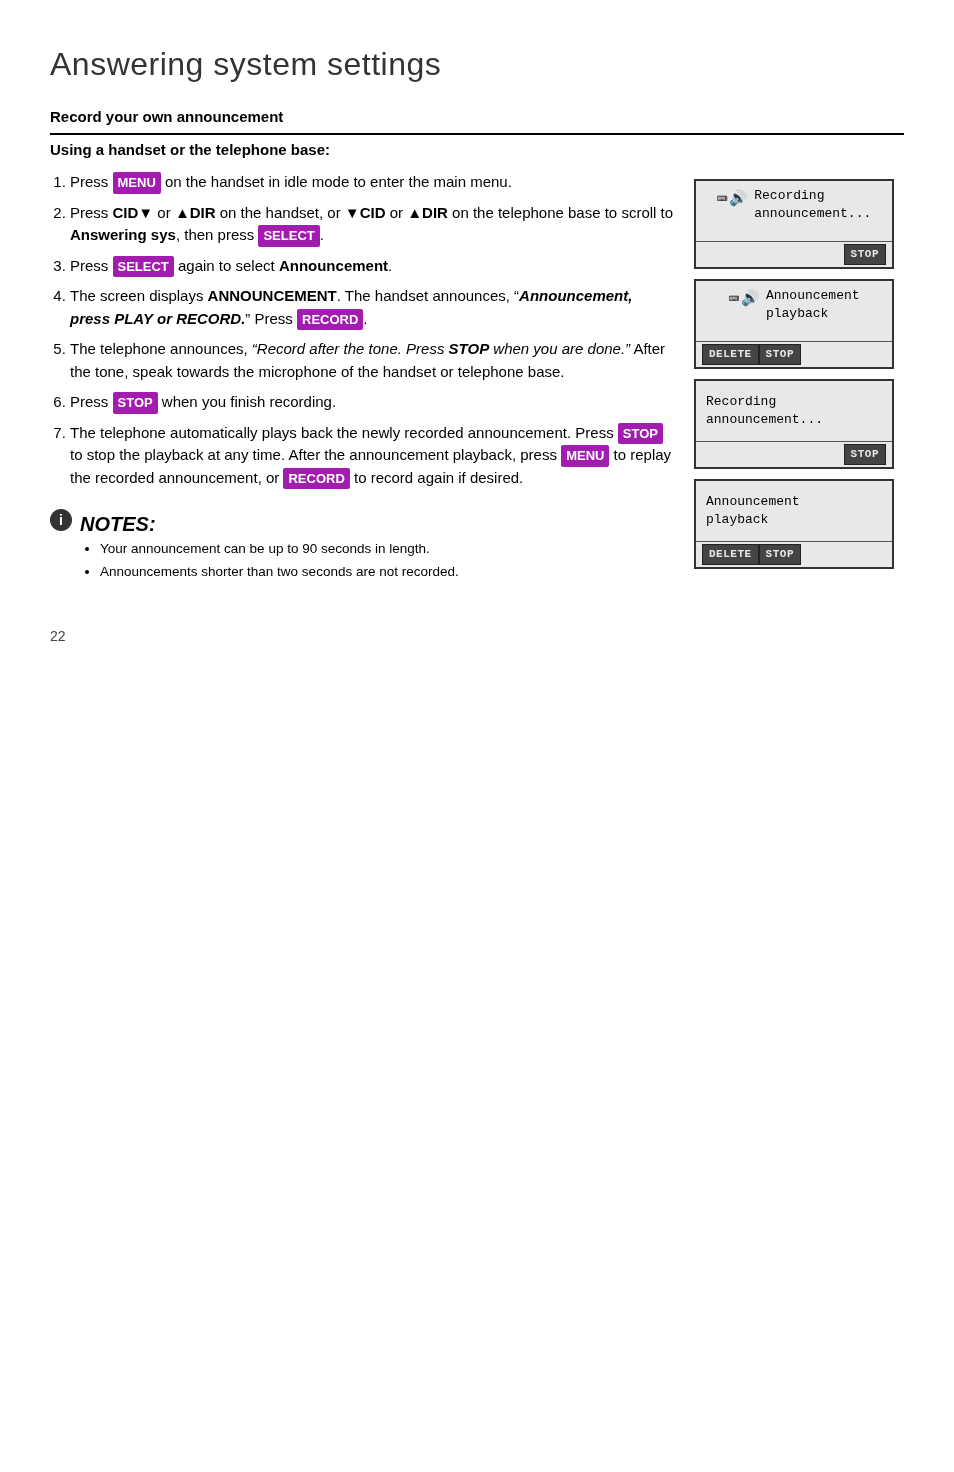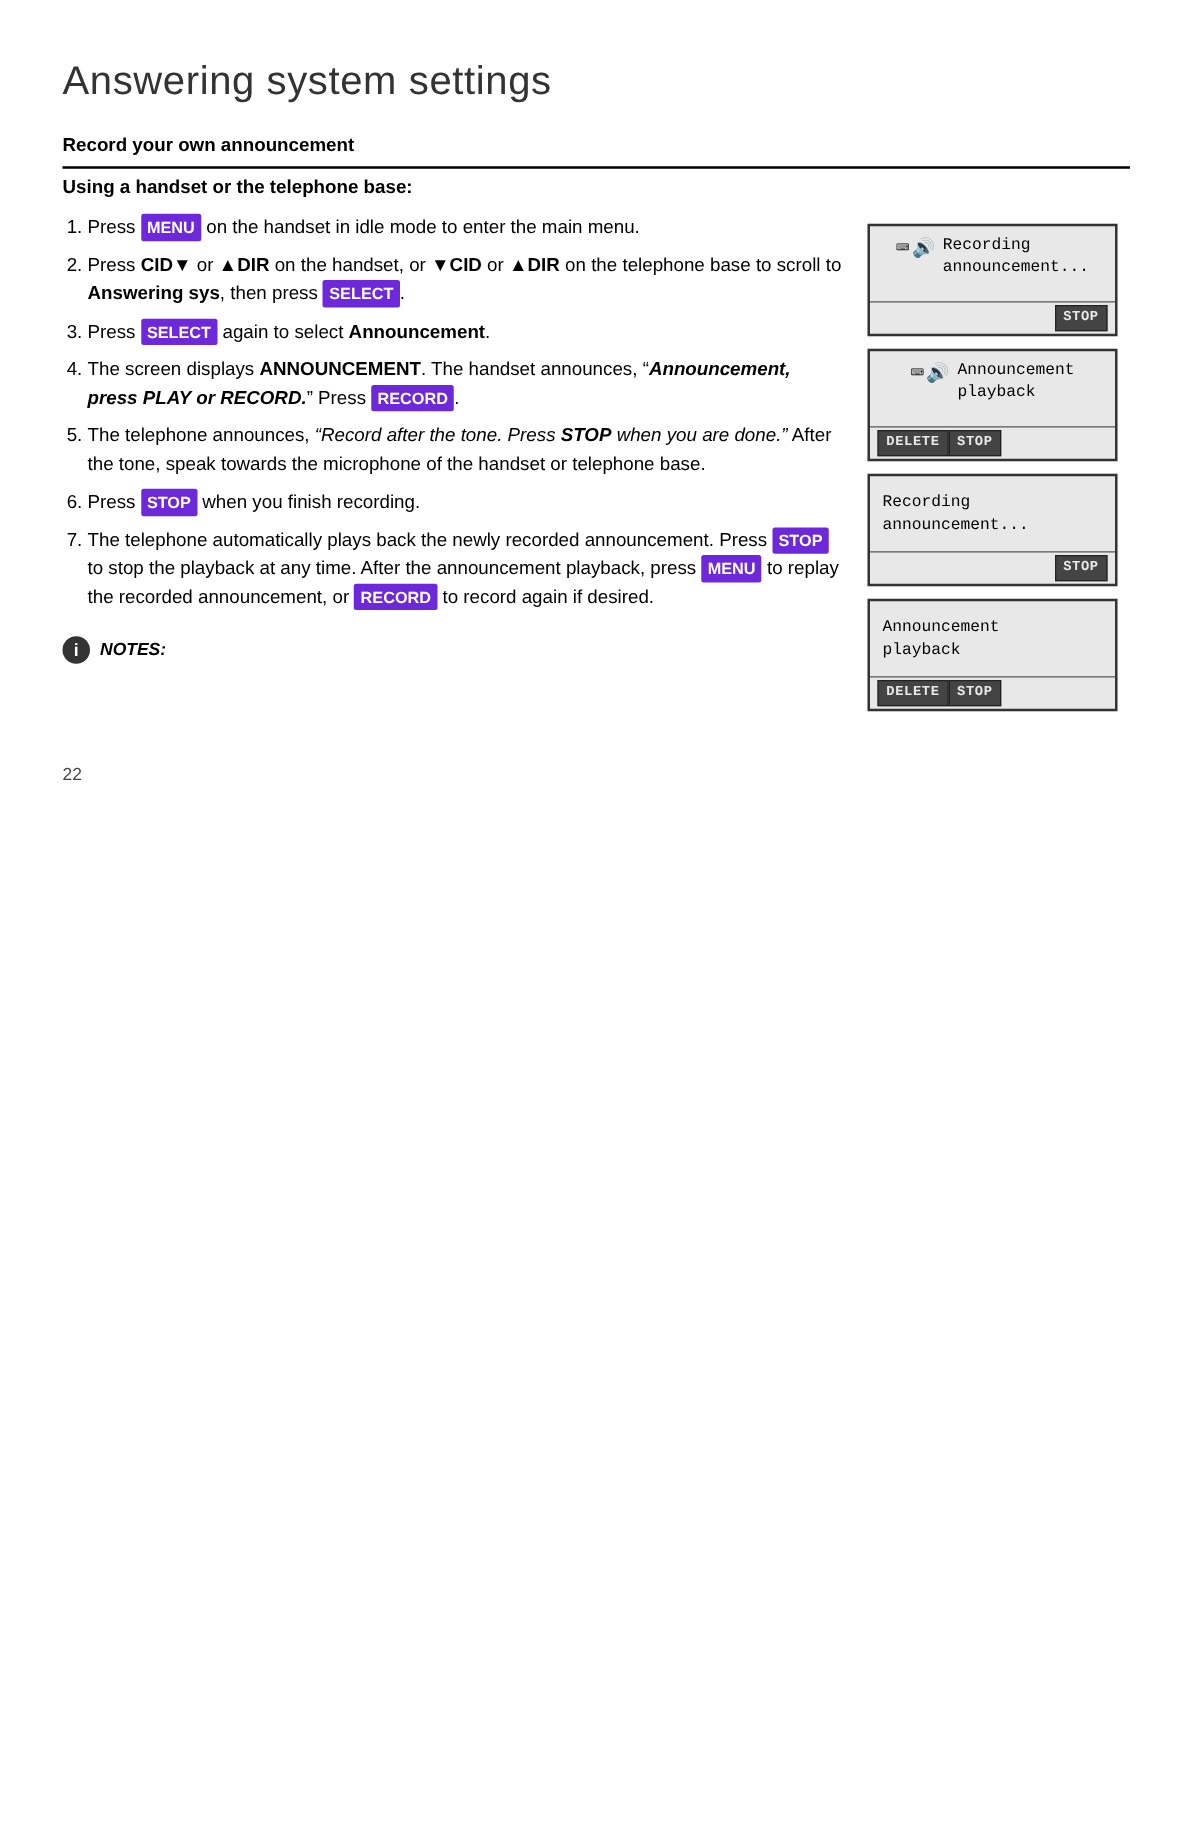--- a/index.html
+++ b/index.html
@@ -48,21 +48,21 @@
       margin-top: 40px;
     }
     ol {
       padding-left: 20px;
     }
     ol li {
       margin-bottom: 8px;
     }
     .kbd {
       display: inline-block;
-      background: #6d28d9;
+      background: #a21caf;
       color: #fff;
       padding: 1px 5px;
       font-size: 13px;
       font-weight: bold;
       border-radius: 2px;
       font-family: Arial, sans-serif;
     }
     
     .phone-screen {
       border: 2px solid #333;
@@ -135,21 +135,21 @@
       color: #fff;
       font-weight: bold;
       font-size: 14px;
       flex-shrink: 0;
       margin-top: 0px;
     }
     .notes-content {}
     .notes-label {
       font-weight: bold;
       font-style: italic;
-      font-size: 14px;
+      font-size: 20px;
     }
     .notes-list {
       list-style: disc;
       padding-left: 20px;
       font-size: 13.5px;
     }
     .notes-list li {
       margin-bottom: 3px;
     }
     .page-number {
@@ -193,20 +193,24 @@
       </li>
       <li>
         The telephone automatically plays back the newly recorded announcement. Press <span class="kbd">STOP</span> to stop the playback at any time. After the announcement playback, press <span class="kbd">MENU</span> to replay the recorded announcement, or <span class="kbd">RECORD</span> to record again if desired.
       </li>
     </ol>
 
     <div class="notes-section">
       <div class="notes-icon">i</div>
       <div class="notes-content">
         <span class="notes-label">NOTES:</span>
+        <ul class="notes-list">
+          <li>Your announcement can be up to 90 seconds in length.</li>
+          <li>Announcements shorter than two seconds are not recorded.</li>
+        </ul>
       </div>
     </div>
   </div>
 
   <div class="screens-column">
 
     <div class="phone-screen">
       <div class="screen-body with-icon">
         <div class="icon-group">
           <span style="font-size:18px;">⌨</span>

